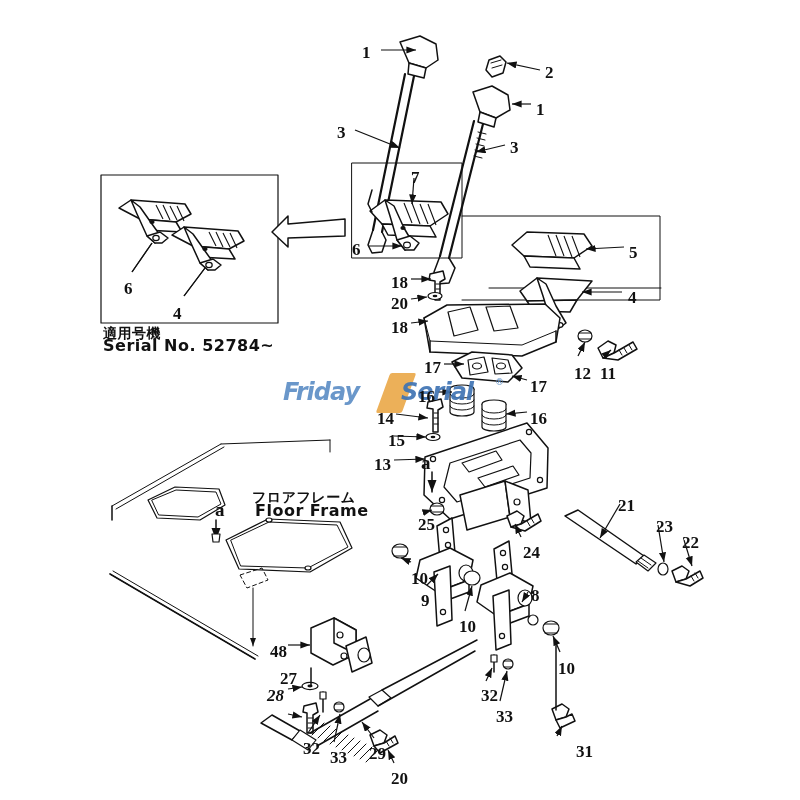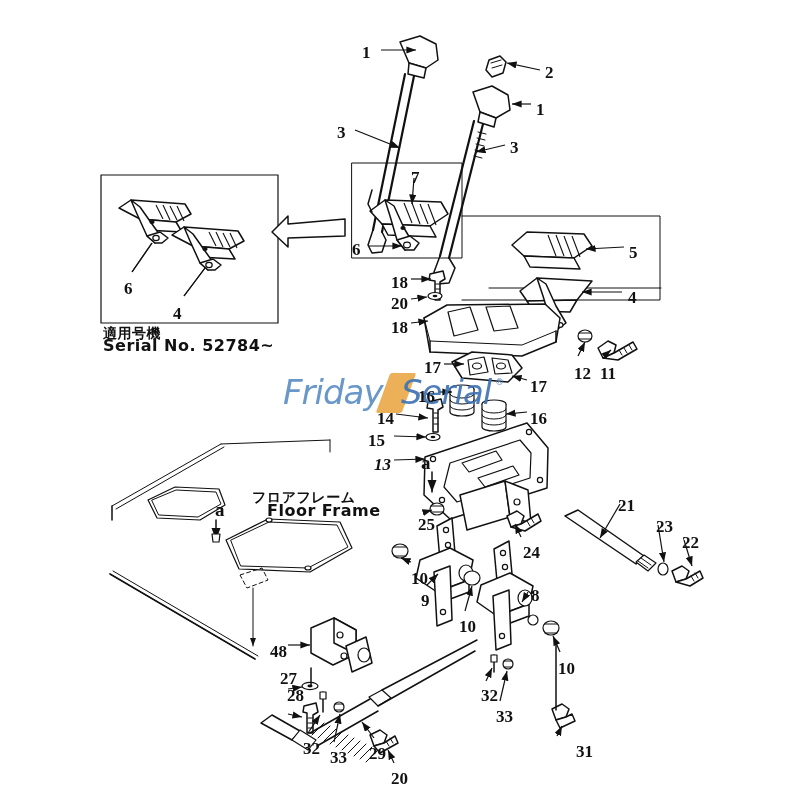--- a/index.html
+++ b/index.html
@@ -2,22 +2,22 @@
 <html><head>
 <meta charset="utf-8">
 <title>Parts Diagram</title>
 <style>
   html,body{margin:0;padding:0;background:#ffffff;}
   body{width:800px;height:800px;overflow:hidden;font-family:"Liberation Serif",serif;}
   #stage{position:relative;width:800px;height:800px;background:#fff;}
   #art{position:absolute;left:0;top:0;width:800px;height:800px;}
   .wm{position:absolute;left:283px;top:371px;width:230px;height:42px;pointer-events:none;}
   .wm-text{position:absolute;left:0;top:0;width:230px;height:42px;
-    font-family:"DejaVu Sans",sans-serif;font-style:italic;font-weight:normal;
-    font-size:34px;line-height:42px;letter-spacing:-1px;white-space:nowrap;}
+    font-family:"DejaVu Sans",sans-serif;font-style:italic;font-weight:bold;
+    font-size:24px;line-height:42px;letter-spacing:-1px;white-space:nowrap;}
   .wm-a{color:#5e8fc6;opacity:.92;}
   .wm-b{color:#3f74b4;opacity:.92;left:118px;}
   .wm-slash{position:absolute;left:100px;top:2px;width:26px;height:40px;
     background:#e9a23c;opacity:.85;transform:skewX(-20deg);border-radius:2px;}
   .wm-reg{position:absolute;left:212px;top:6px;font-family:"DejaVu Sans",sans-serif;
     font-size:9px;color:#5e8fc6;font-style:normal;font-weight:normal;}
   .lbl{position:absolute;font-family:"Liberation Serif",serif;font-weight:bold;
     color:#111;white-space:nowrap;}
   .n{font-size:17px;}
   .jp{position:absolute;font-family:"DejaVu Sans",sans-serif;font-size:14px;
@@ -369,21 +369,21 @@
     <div class="wm-text wm-a">Friday</div>
     <div class="wm-slash"></div>
     <div class="wm-text wm-b">Serial</div>
     <div class="wm-reg">®</div>
   </div>
 
   <div class="jp" style="left:103px;top:325px;">適用号機</div>
   <div class="en" style="left:103px;top:336px;">Serial No. 52784~</div>
 
   <div class="jp" style="left:252px;top:489px;">フロアフレーム</div>
-  <div class="en" style="left:260px;top:501px;padding-left:7px;">Floor Frame</div>
+  <div class="en" style="left:248px;top:501px;padding-left:7px;">Floor Frame</div>
 
   <div class="ref" style="left:215px;top:499px;">a</div>
   <div class="ref" style="left:421px;top:452px;">a</div>
 
   <div id="callouts">
       <div class="lbl n" style="left: 362px; top: 43px;">1</div>
       <div class="lbl n" style="left: 545px; top: 63px;">2</div>
       <div class="lbl n" style="left: 536px; top: 100px;">1</div>
       <div class="lbl n" style="left: 337px; top: 123px;">3</div>
       <div class="lbl n" style="left: 510px; top: 138px;">3</div>
@@ -394,34 +394,34 @@
       <div class="lbl n" style="left: 391px; top: 273px;">18</div>
       <div class="lbl n" style="left: 391px; top: 294px;">20</div>
       <div class="lbl n" style="left: 391px; top: 318px; text-align: right;">18</div>
       <div class="lbl n" style="left: 574px; top: 364px;">12</div>
       <div class="lbl n" style="left: 600px; top: 364px;">11</div>
       <div class="lbl n" style="left: 424px; top: 358px;">17</div>
       <div class="lbl n" style="left: 530px; top: 377px;">17</div>
       <div class="lbl n" style="left: 418px; top: 387px;">16</div>
       <div class="lbl n" style="left: 530px; top: 409px;">16</div>
       <div class="lbl n" style="left: 377px; top: 409px;">14</div>
-      <div class="lbl n" style="left: 368px; top: 431px;">15</div>
-      <div class="lbl n" style="left: 374px; top: 455px; font-style: italic;">13</div>
+      <div class="lbl n" style="left: 388px; top: 431px;">15</div>
+      <div class="lbl n" style="left: 374px; top: 455px;">13</div>
       <div class="lbl n" style="left: 418px; top: 515px;">25</div>
       <div class="lbl n" style="left: 618px; top: 496px;">21</div>
       <div class="lbl n" style="left: 656px; top: 517px;">23</div>
       <div class="lbl n" style="left: 682px; top: 533px;">22</div>
       <div class="lbl n" style="left: 523px; top: 543px;">24</div>
       <div class="lbl n" style="left: 411px; top: 569px;">10</div>
       <div class="lbl n" style="left: 421px; top: 591px;">9</div>
       <div class="lbl n" style="left: 459px; top: 617px;">10</div>
       <div class="lbl n" style="left: 531px; top: 586px;">8</div>
       <div class="lbl n" style="left: 558px; top: 659px;">10</div>
       <div class="lbl n" style="left: 270px; top: 642px;">48</div>
-      <div class="lbl n" style="left: 287px; top: 686px;">28</div>
+      <div class="lbl n" style="left: 267px; top: 686px; font-style: italic;">28</div>
       <div class="lbl n" style="left: 271px; top: 669px; margin-left: 9px;">27</div>
       <div class="lbl n" style="left: 303px; top: 739px;">32</div>
       <div class="lbl n" style="left: 330px; top: 748px;">33</div>
       <div class="lbl n" style="left: 369px; top: 744px;">29</div>
       <div class="lbl n" style="left: 391px; top: 769px;">20</div>
       <div class="lbl n" style="left: 481px; top: 686px;">32</div>
       <div class="lbl n" style="left: 496px; top: 707px;">33</div>
       <div class="lbl n" style="left: 576px; top: 742px;">31</div>
       <div class="lbl n" style="left: 124px; top: 279px;">6</div>
       <div class="lbl n" style="left: 173px; top: 304px;">4</div>

